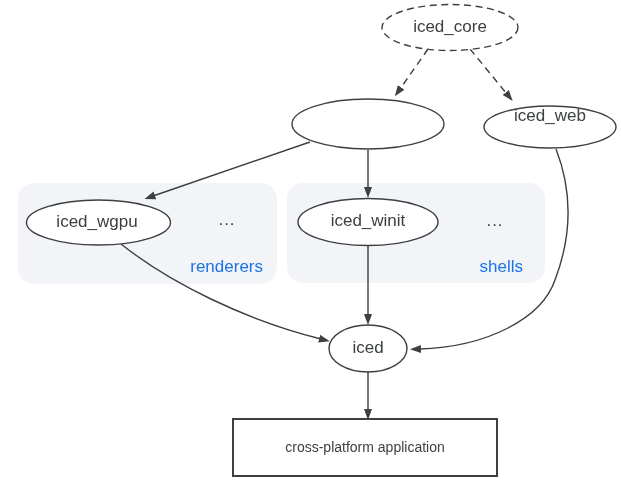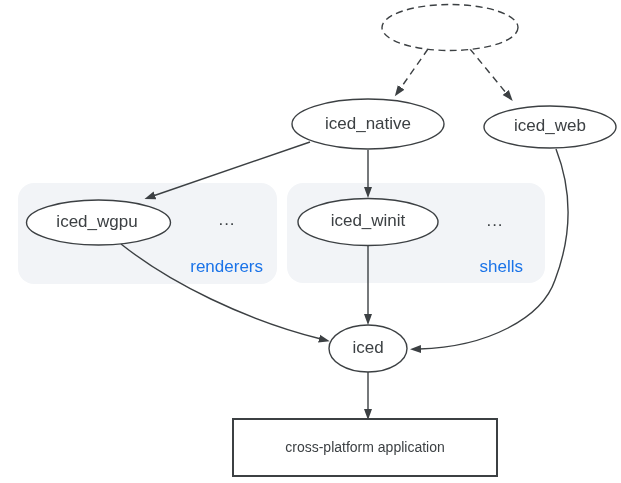--- a/index.html
+++ b/index.html
@@ -108,20 +108,20 @@
       <ellipse class="node dashed-node" cx="450" cy="27.5" rx="68" ry="23"></ellipse>
       <ellipse class="node" cx="368" cy="124" rx="76" ry="25"></ellipse>
       <ellipse class="node" cx="550" cy="127" rx="66" ry="21"></ellipse>
       <ellipse class="node" cx="98.5" cy="222.5" rx="72" ry="22.5"></ellipse>
       <ellipse class="node" cx="368" cy="222" rx="70" ry="23.5"></ellipse>
       <ellipse class="node" cx="368" cy="348.5" rx="39" ry="23.5"></ellipse>
       <rect class="node rect-node" x="233" y="419" width="264" height="57"></rect>
     </g>
   </svg>
 
-  <div class="node-label" style="left:368px; top:124px">iced_native</div>
-  <div class="node-label" style="left:550px; top:126px">iced_web</div>
+  <div class="node-label" style="left:450px; top:27px">iced_core</div>
+  <div class="node-label" style="left:550px; top:116px">iced_web</div>
   <div class="node-label" style="left:97px; top:222px">iced_wgpu</div>
   <div class="node-label" style="left:368px; top:221px">iced_winit</div>
   <div class="node-label" style="left:368px; top:348px">iced</div>
   <div class="node-label app-label" style="left:365px; top:447px">cross-platform application</div>
 
 </div>
 
 </body></html>

